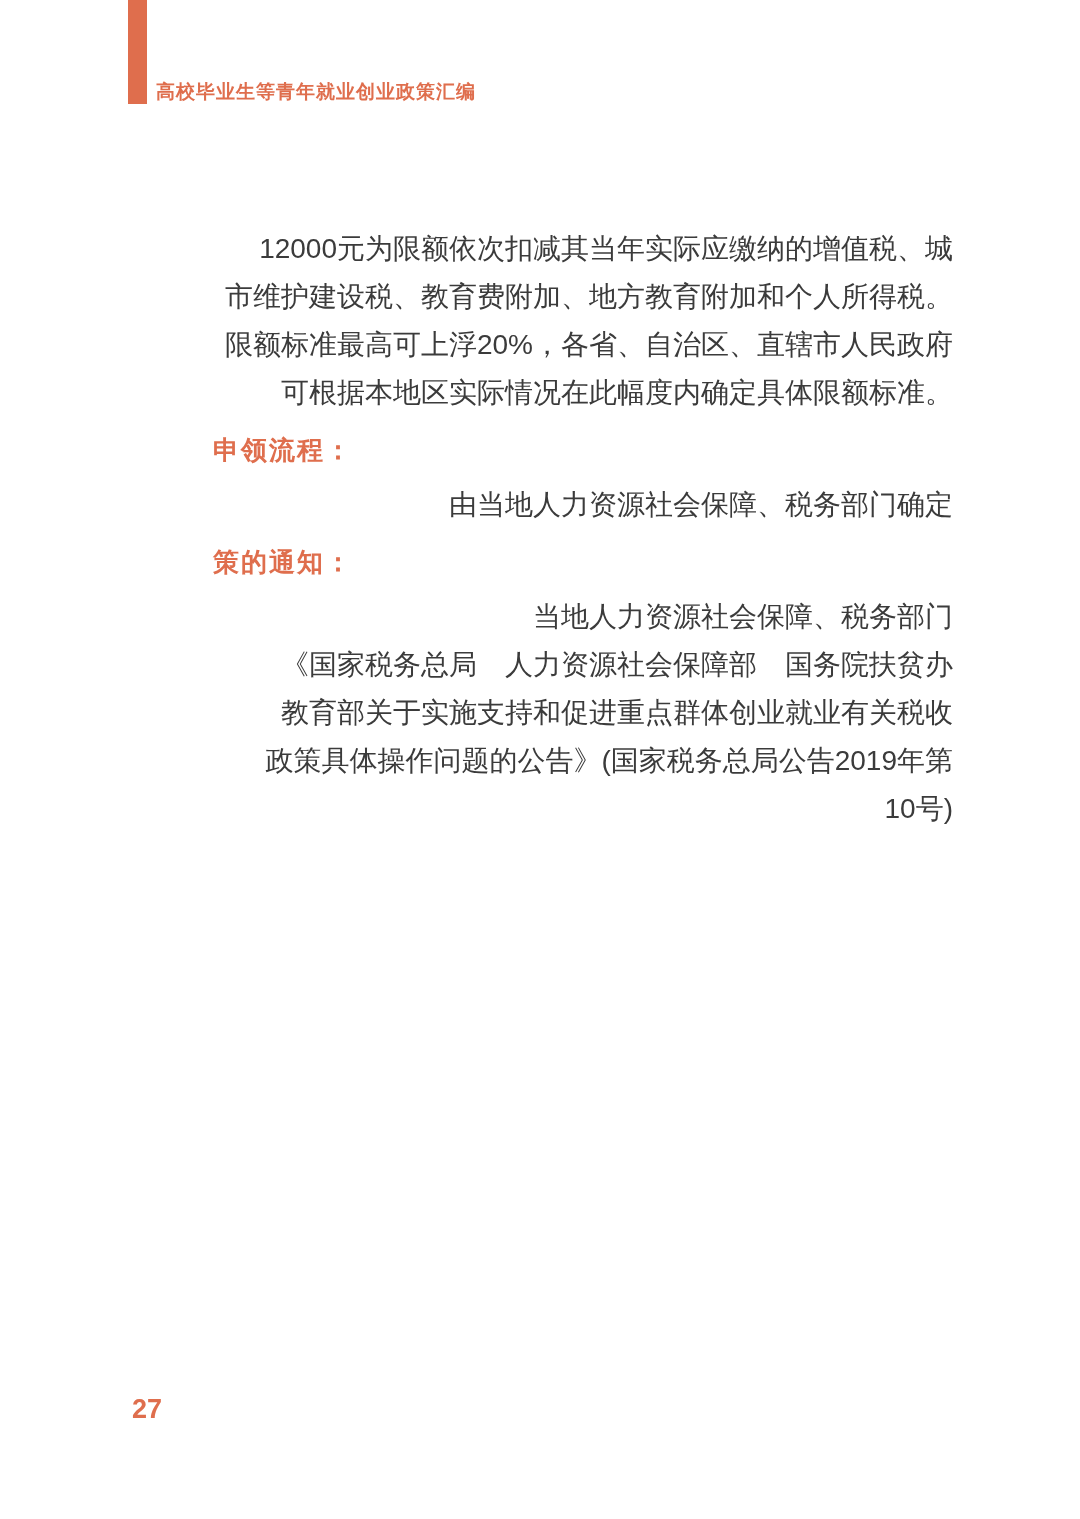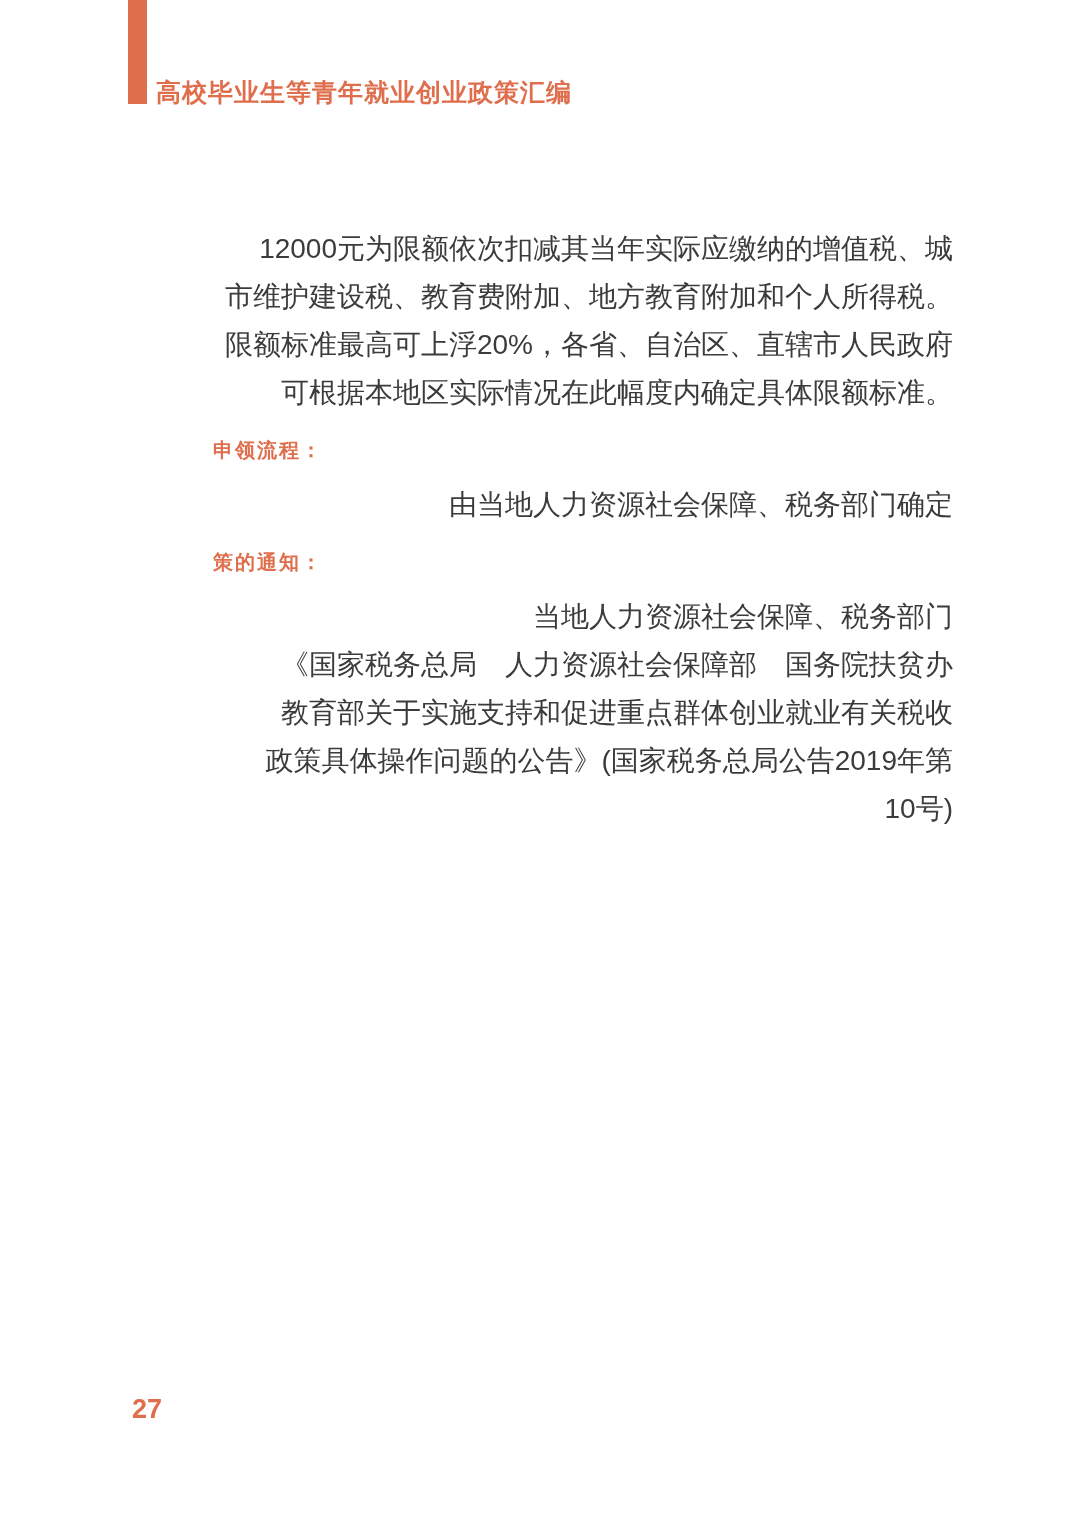--- a/index.html
+++ b/index.html
@@ -15,34 +15,34 @@
     position:relative;overflow:hidden;
     -webkit-font-smoothing:antialiased;
   }
   .page{position:absolute;inset:0;}
   .accent-bar{
     position:absolute;left:128px;top:0;width:19px;height:104px;
     background:var(--accent);
   }
   .header-title{
     position:absolute;left:156px;top:78px;
-    font-size:25px;line-height:28px;font-weight:bold;
+    font-size:19px;line-height:28px;font-weight:bold;
     color:var(--accent);letter-spacing:1px;white-space:nowrap;
   }
   .content{
     position:absolute;left:213px;top:225px;width:740px;
     font-size:28px;line-height:48px;color:var(--text);
     text-align:left;
   }
   .content p{margin:0;text-align:right;}
   .pre{white-space:pre-line;}
   .indent{text-indent:2em;}
   .sec-heading{
     color:var(--accent);font-weight:bold;
-    font-size:20px;line-height:48px;
+    font-size:26px;line-height:48px;
     margin:9px 0 7px 0;letter-spacing:2px;
   }
   .page-number{
     position:absolute;left:132px;top:1392px;
     font-size:27px;line-height:34px;font-weight:bold;
     color:var(--accent);
   }
 </style>
 </head>
 <body>

